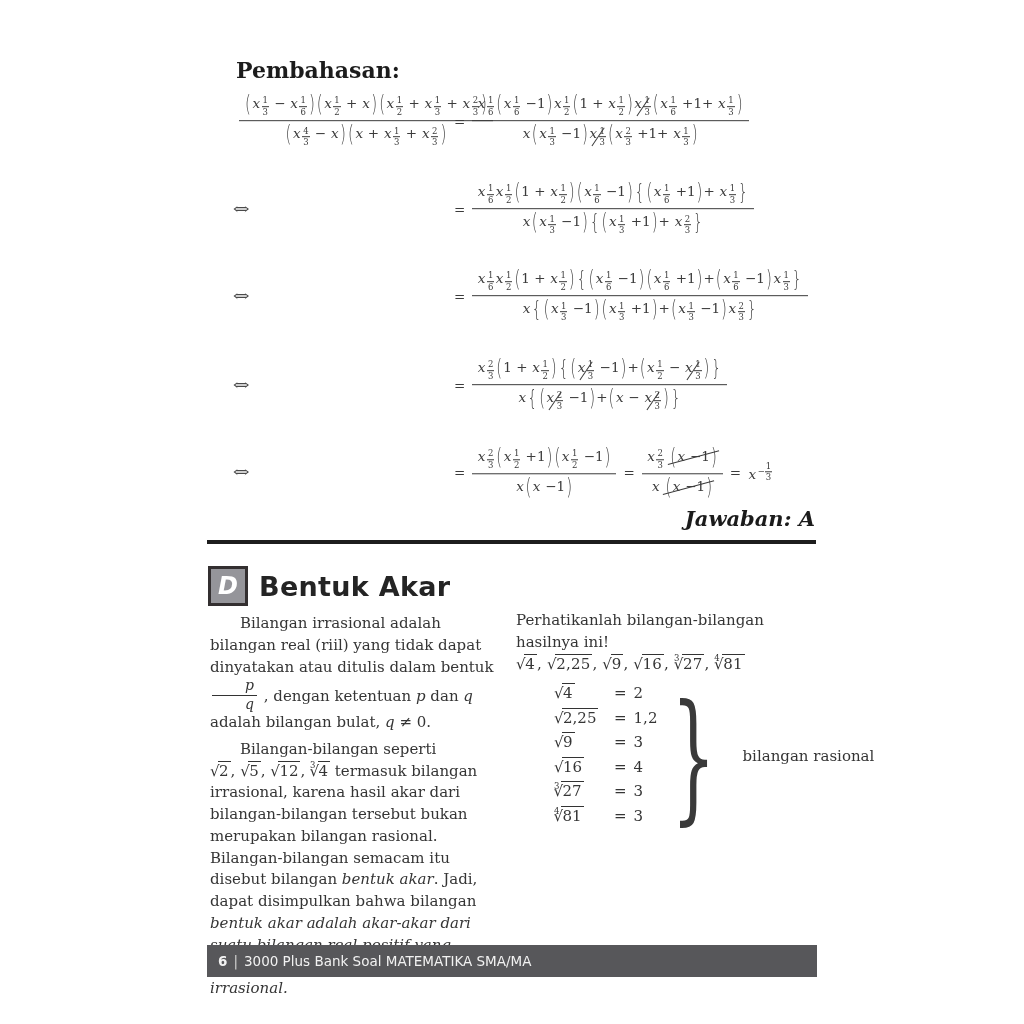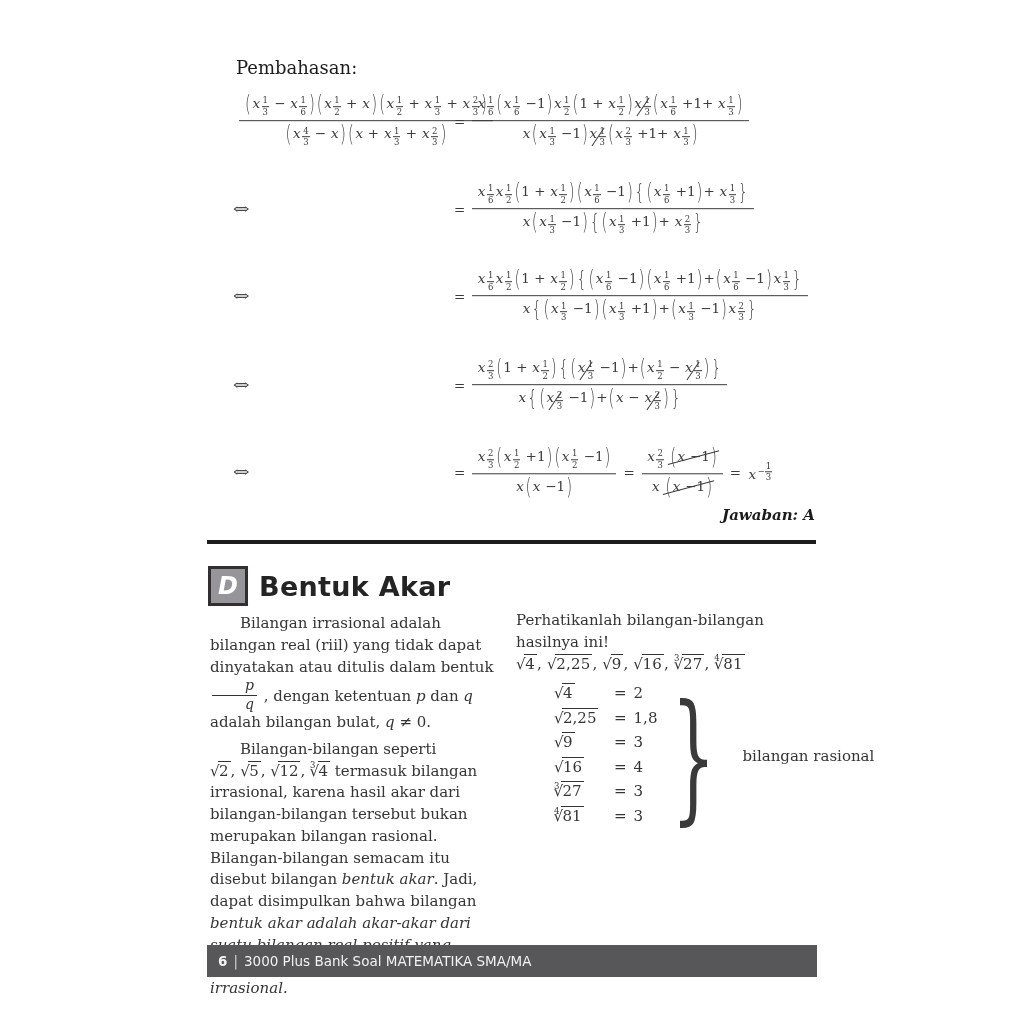--- a/index.html
+++ b/index.html
@@ -1,20 +1,20 @@
 <!DOCTYPE html>
 <html><head>
 <meta charset="utf-8">
 <style>
   html,body{margin:0;padding:0;background:#ffffff;}
   .sheet{position:relative;width:1024px;height:1024px;background:#fff;overflow:hidden;
          font-family:"DejaVu Serif",serif;color:#2e2e2e;}
 
   
-  .pembahasan{position:absolute;left:236px;top:57px;font-weight:normal;font-size:18px;color:#1c1c1c;}
+  .pembahasan{position:absolute;left:236px;top:57px;font-weight:bold;font-size:22px;color:#1c1c1c;}
   .steps{position:absolute;left:0;top:0;width:1024px;height:545px;font-size:13.5px;color:#3b3b3b;}
   .lhs-frac{position:absolute;left:239px;transform:translateY(-50%);white-space:nowrap;}
   .iff{position:absolute;left:235px;transform:translateY(-50%) scaleX(1.35);font-size:15px;color:#4a4a4a;}
   .step{position:absolute;left:447px;transform:translateY(-50%);display:flex;align-items:center;white-space:nowrap;}
 
   .fr{display:inline-block;text-align:center;vertical-align:middle;}
   .fn{display:block;padding:1px 5px 4px;}
   .fd{display:block;border-top:1.3px solid #3b3b3b;padding:4px 5px 1px;}
   .meq{margin:0 7px;}
   .mtx{white-space:nowrap;}
@@ -28,21 +28,21 @@
 
   .g{display:inline-block;transform:scaleY(1.55);font-size:1.12em;color:#4a4a4a;margin:0 1px;
      font-family:"DejaVu Sans",sans-serif;font-weight:200;line-height:1;vertical-align:-1px;}
   .gb{transform:scaleY(1.4);}
 
   .cx{position:relative;display:inline-block;}
   .cx::after{content:"";position:absolute;left:-12%;width:124%;top:50%;border-top:1.4px solid #3b3b3b;transform:rotate(-56deg);}
   .cw::after{transform:rotate(-15deg);left:-4%;width:108%;}
 
   .answer{position:absolute;left:207px;top:506px;width:608px;text-align:right;
-          font-weight:bold;font-style:italic;font-size:15px;color:#1b1b1b;}
+          font-weight:bold;font-style:italic;font-size:21px;color:#1b1b1b;}
 
   .divider{position:absolute;left:207px;top:540px;width:609px;height:4px;background:#1d1d1d;}
 
   
   .sec-head{position:absolute;left:208px;top:566px;display:flex;align-items:center;gap:11px;}
   .badge{width:34px;height:34px;background:#95959a;border:3px solid #332f30;display:flex;align-items:center;
          justify-content:center;color:#fff;font-weight:bold;font-style:italic;font-size:24px;
          font-family:"DejaVu Sans",sans-serif;}
   .sec-title{font-family:"DejaVu Sans",sans-serif;font-weight:bold;font-size:27px;color:#242424;letter-spacing:0.3px;}
 
@@ -415,21 +415,21 @@
     <div class="ratwrap">
       <div class="ratrows">
           <div class="ratrow">
             <span class="rl-expr"><span class="rad">√<span class="rd">4</span></span></span>
             <span class="rl-eq">=</span>
             <span class="rl-val">2</span>
           </div>
           <div class="ratrow">
             <span class="rl-expr"><span class="rad">√<span class="rd">2,25</span></span></span>
             <span class="rl-eq">=</span>
-            <span class="rl-val">1,8</span>
+            <span class="rl-val">1,2</span>
           </div>
           <div class="ratrow">
             <span class="rl-expr"><span class="rad">√<span class="rd">9</span></span></span>
             <span class="rl-eq">=</span>
             <span class="rl-val">3</span>
           </div>
           <div class="ratrow">
             <span class="rl-expr"><span class="rad">√<span class="rd">16</span></span></span>
             <span class="rl-eq">=</span>
             <span class="rl-val">4</span>

